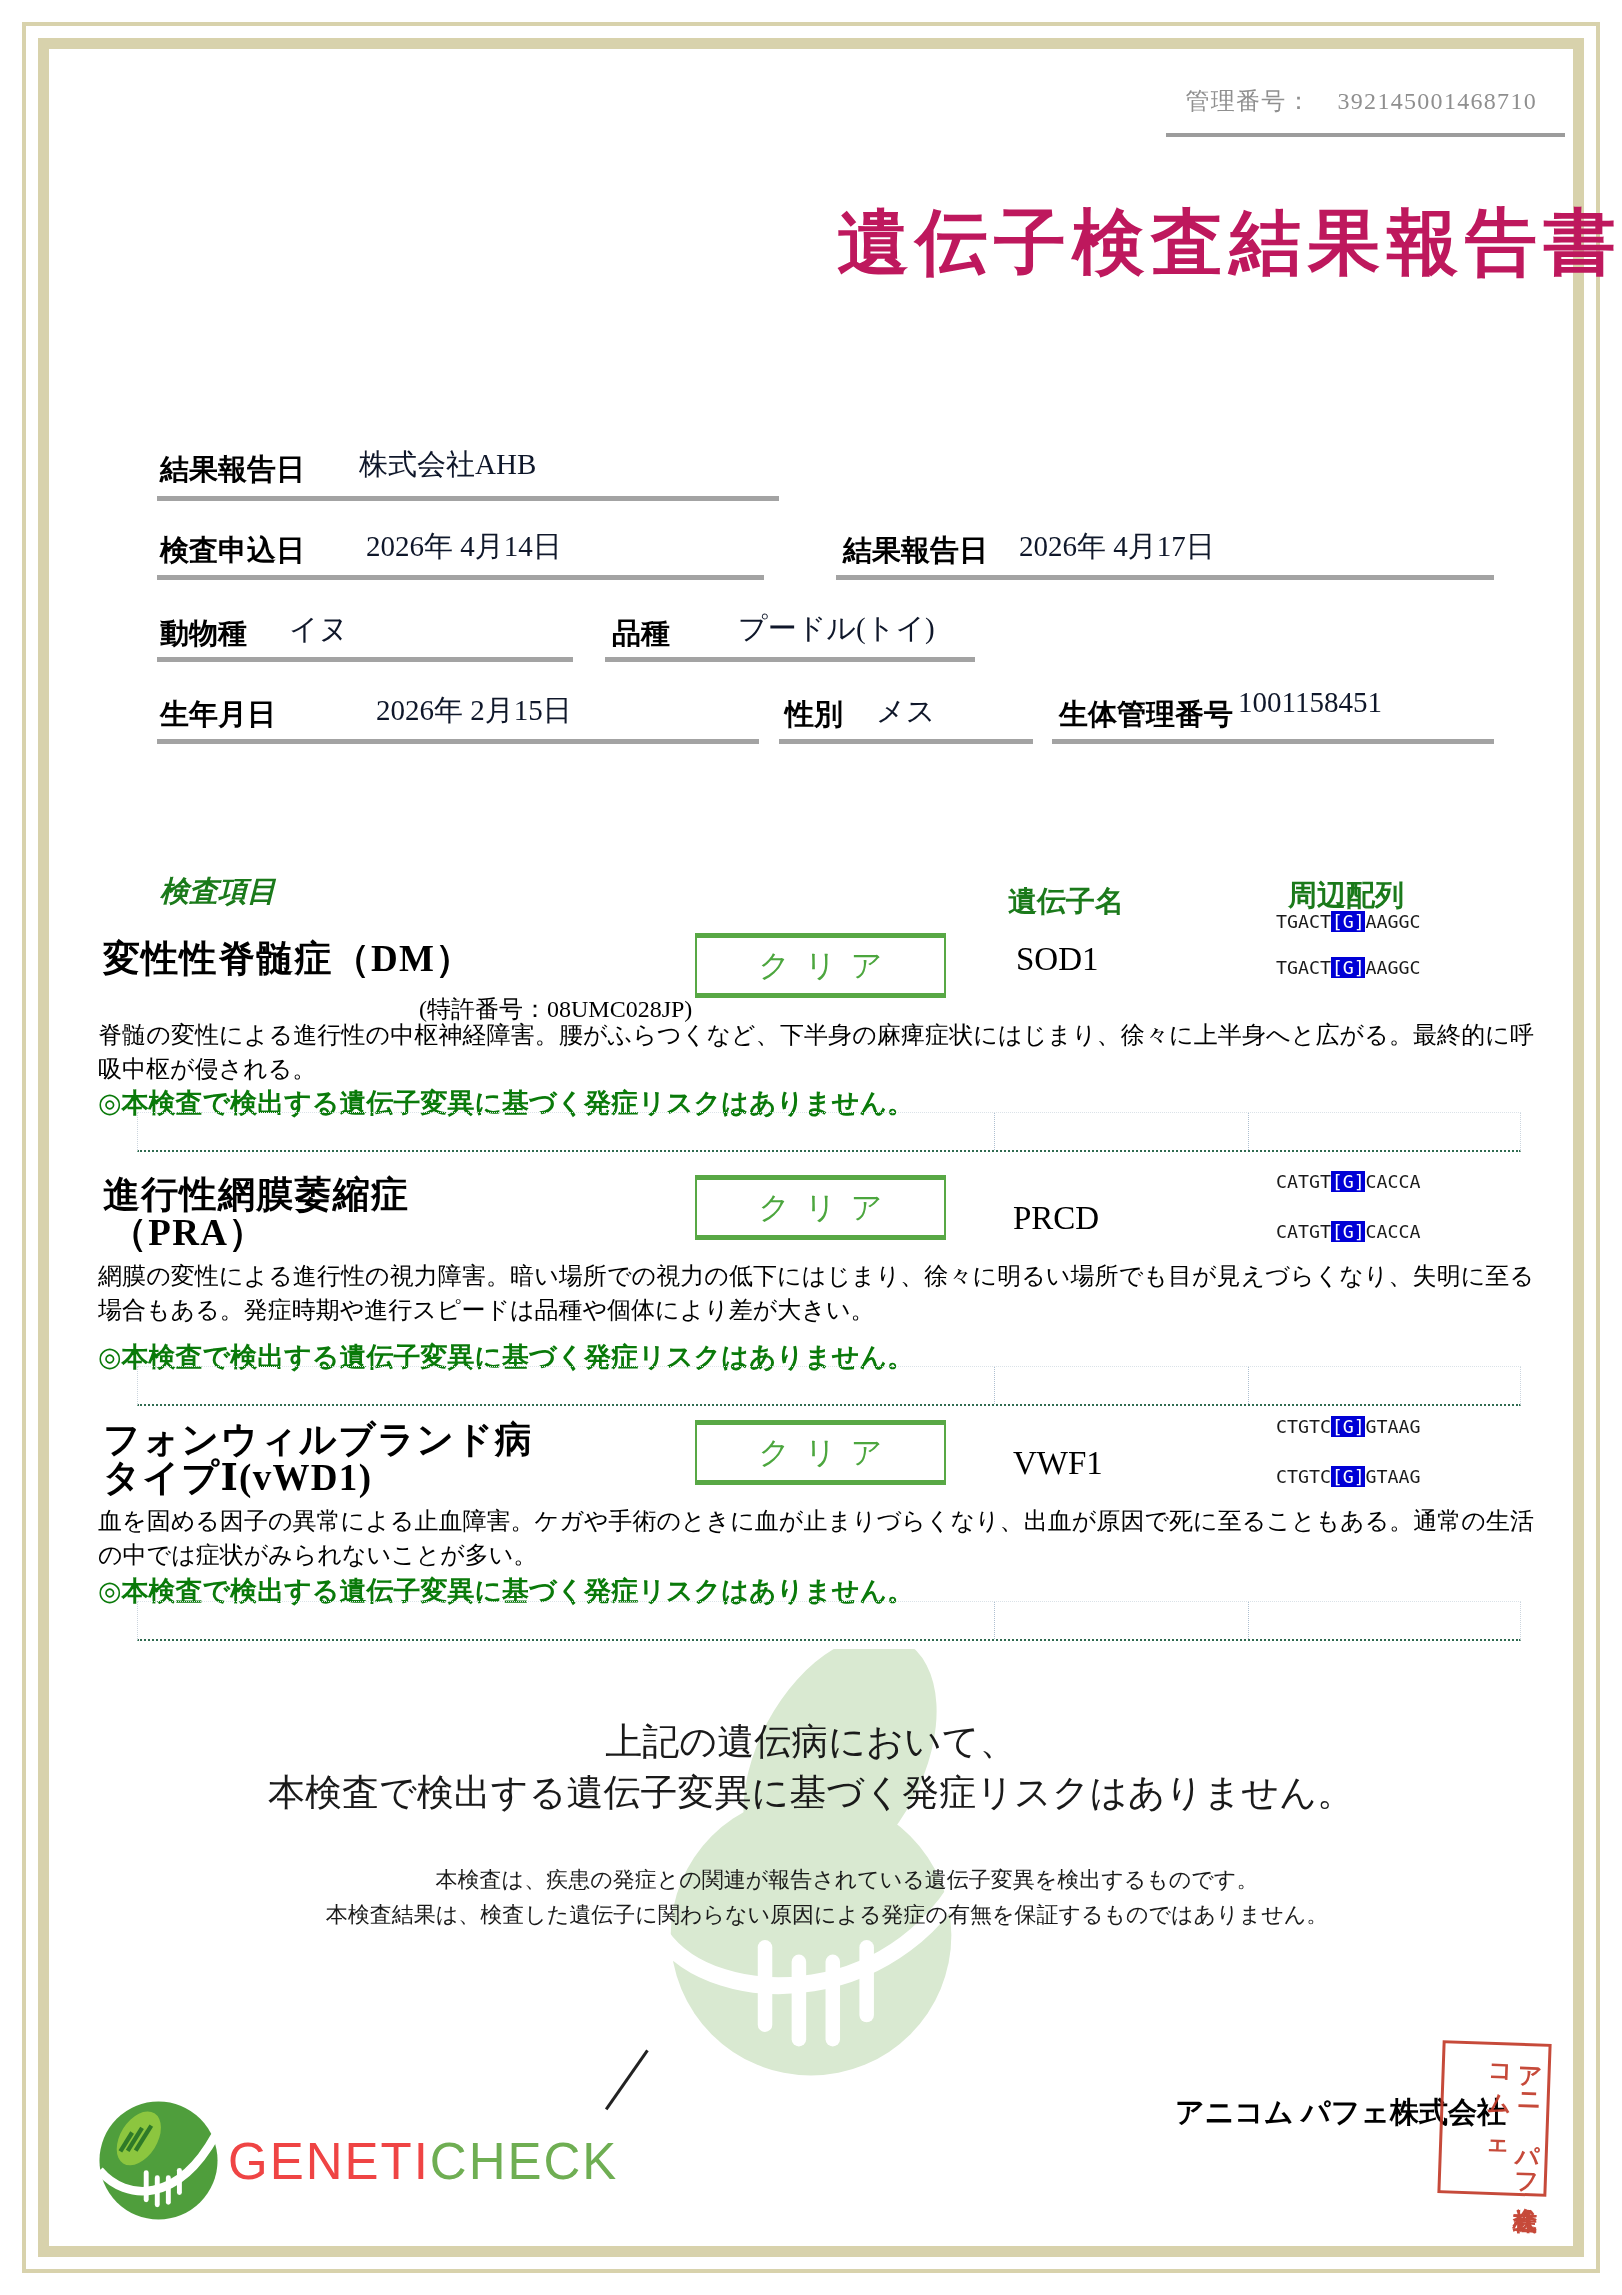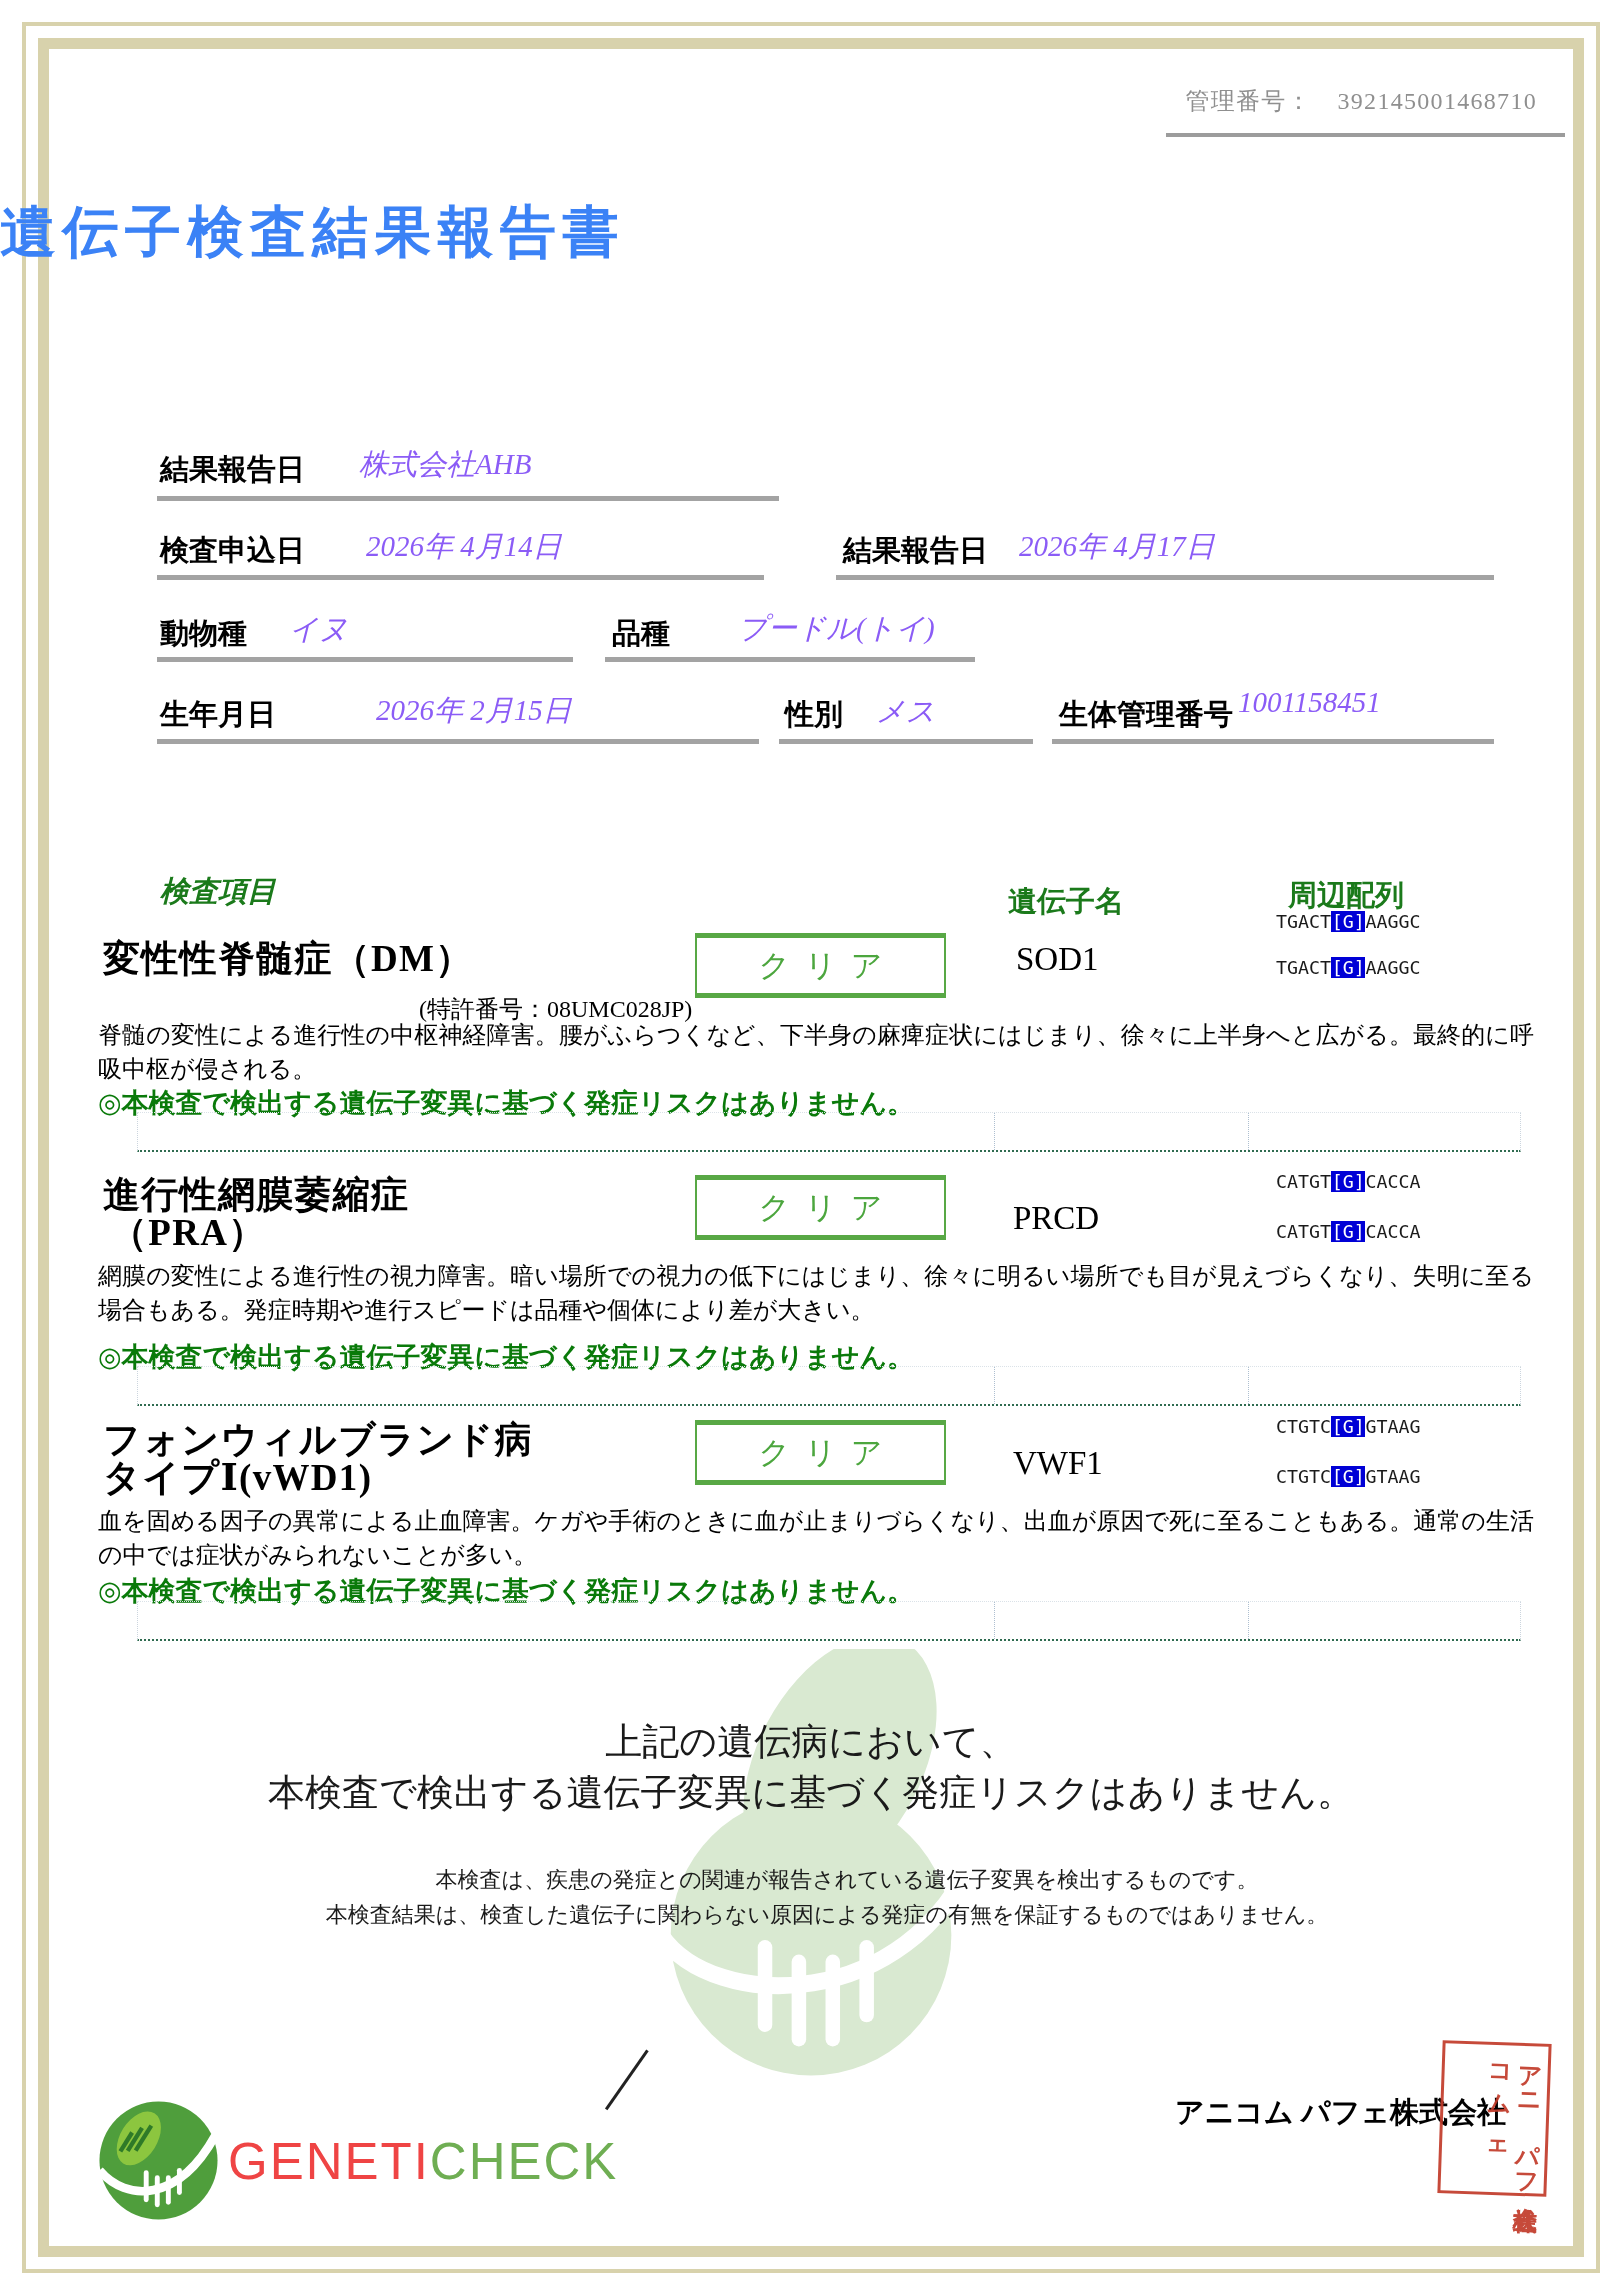--- a/index.html
+++ b/index.html
@@ -3,23 +3,23 @@
 <meta charset="utf-8">
 <style>
   html,body{margin:0;padding:0;background:#ffffff;}
   .page{position:relative;width:1622px;height:2295px;background:#ffffff;overflow:hidden;
         font-family:"Liberation Serif","DejaVu Serif",serif;color:#111;}
   .frame-outer{position:absolute;inset:22px;border:4.6px solid #d8d2ac;pointer-events:none;}
   .frame-inner{position:absolute;inset:38px;border:11px solid #d8d2ac;pointer-events:none;}
   .abs{position:absolute;}
   .mgmt{font-size:24px;color:#8f8f8f;letter-spacing:1.3px;}
   .mgmt-line{background:#9c9c9c;height:3.9px;}
-  .title{width:100%;text-align:left;font-size:56px;font-weight:600;letter-spacing:6.5px;color:#3b82f6;}
+  .title{width:100%;text-align:right;font-size:72px;font-weight:600;letter-spacing:6.5px;color:#be185d;}
   .flabel{font-size:29px;font-weight:700;color:#000;}
-  .fvalue{font-size:29px;color:#8b5cf6;font-style:italic;}
+  .fvalue{font-size:29px;color:#0f172a;}
   .uline{background:#a3a3a3;height:4.6px;}
   .col-head{font-size:29px;font-weight:600;color:#1b7a1b;}
   .disease{font-size:37px;font-weight:700;color:#000;letter-spacing:1.3px;}
   .patent{font-size:24px;color:#000;}
   .result-box{width:247px;height:55px;border:2.6px solid #58a845;border-top:5.9px solid #58a845;
               border-bottom:5.9px solid #58a845;display:flex;align-items:center;justify-content:center;}
   .result-text{font-size:31px;color:#4ca63e;letter-spacing:14.4px;text-indent:14.4px;}
   .gene{font-size:33px;color:#000;}
   .seq{font-size:18.3px;font-family:"DejaVu Sans Mono","Liberation Mono",monospace;color:#1a1a1a;white-space:nowrap;}
   .seq .hl{background:#0000d6;color:#ffffff;padding:0 0.7px;}

